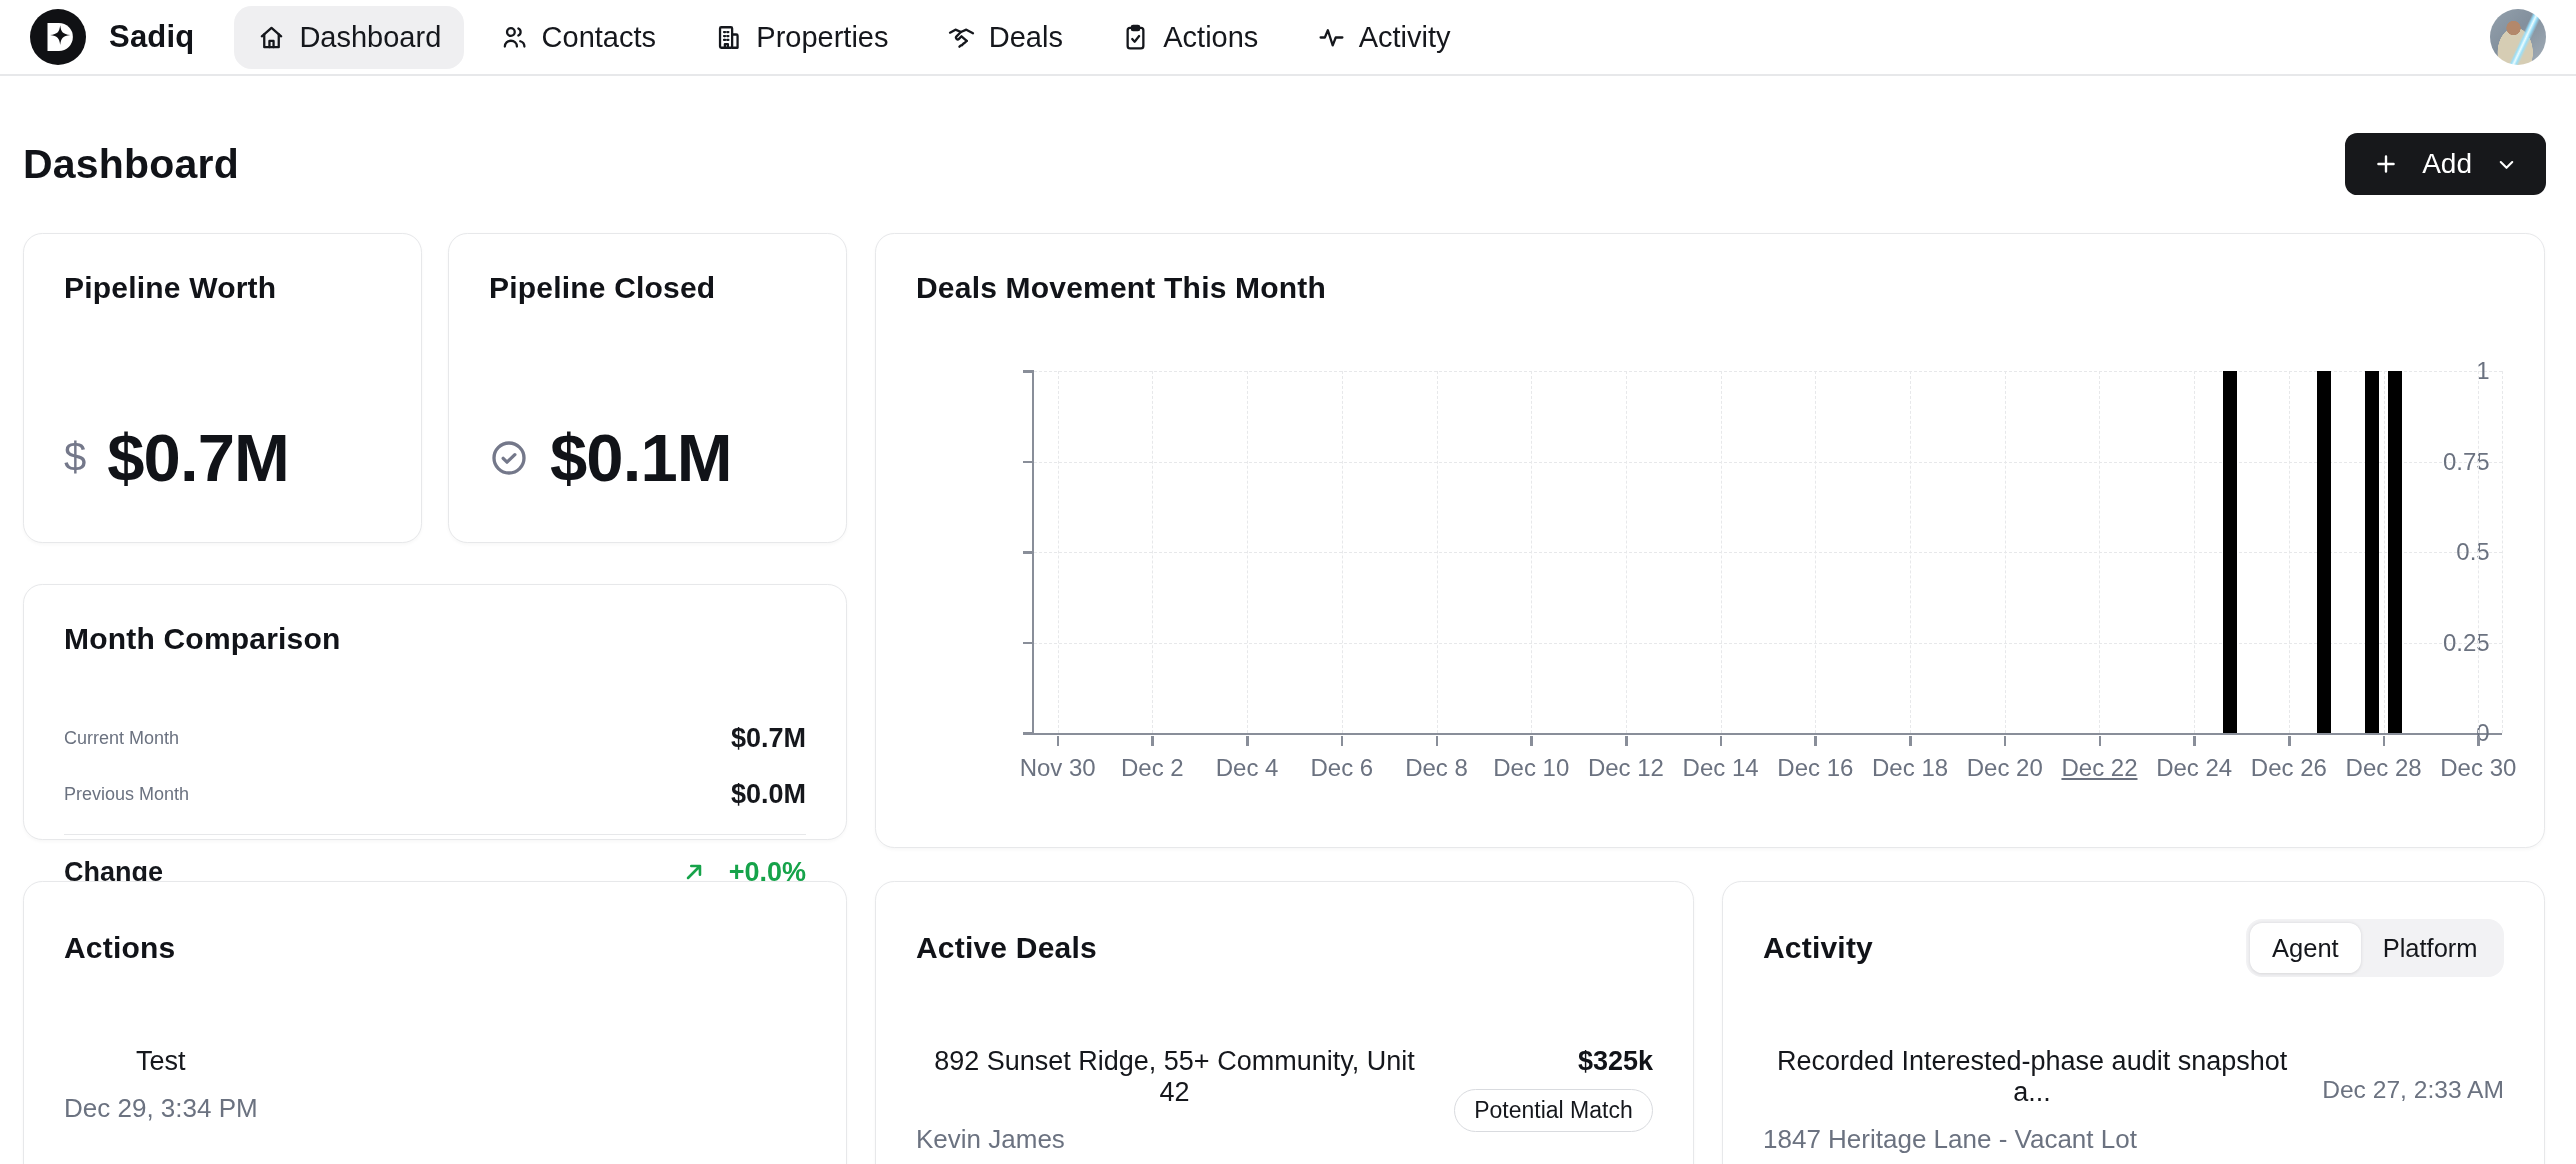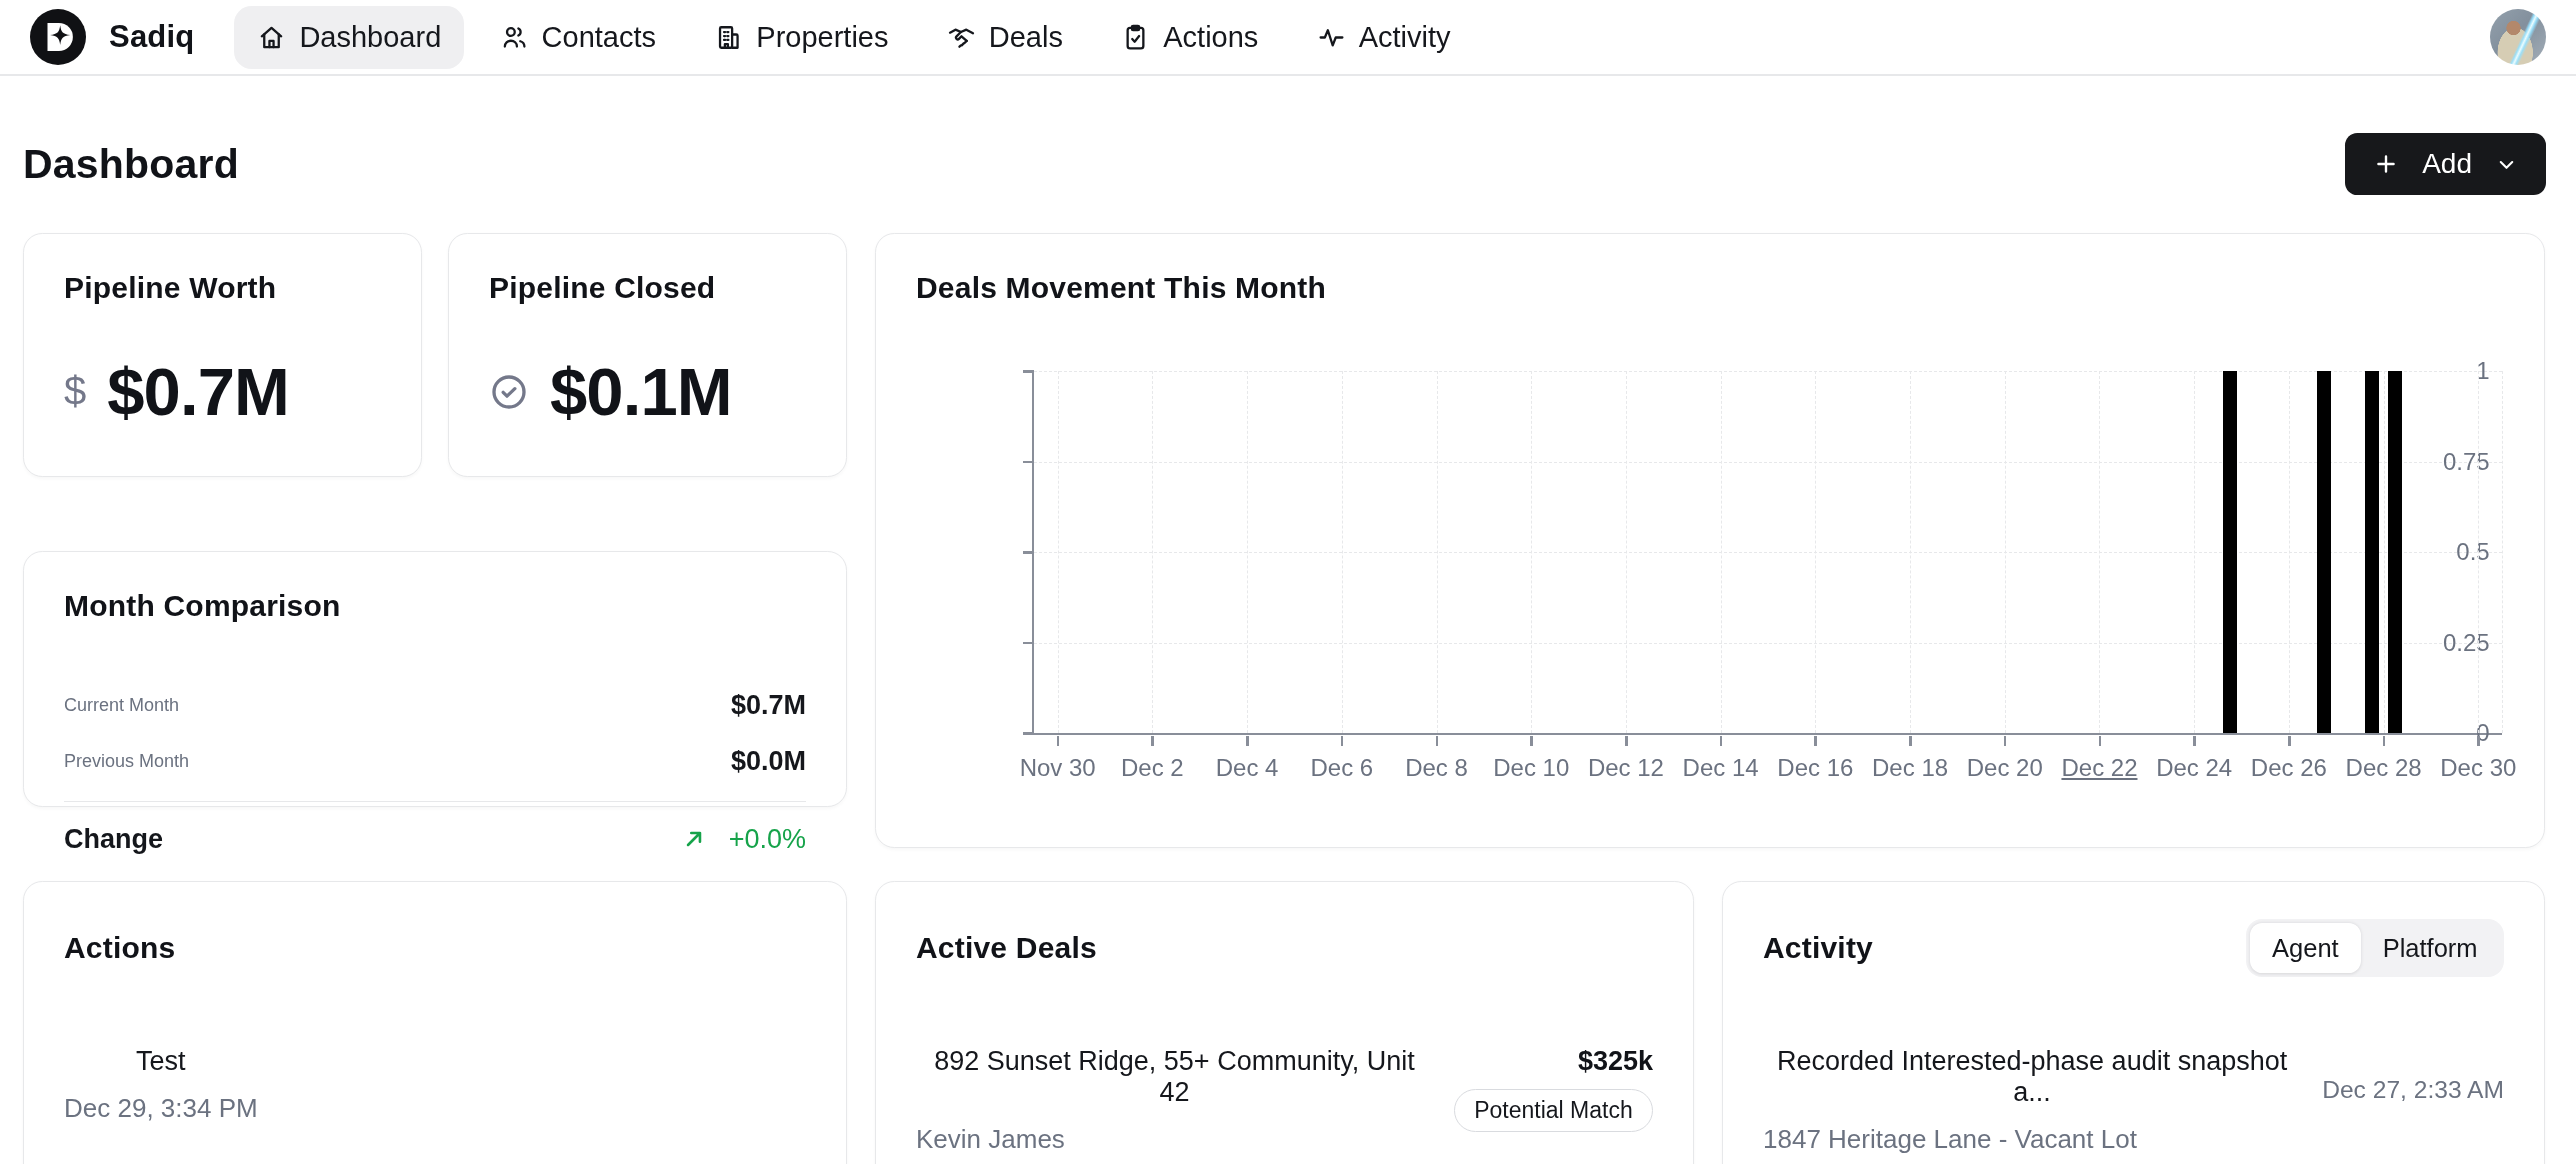--- a/index.html
+++ b/index.html
@@ -35,35 +35,35 @@
   .addbtn svg { stroke:#fff; fill:none; stroke-width:2.2; stroke-linecap:round; stroke-linejoin:round; }
 
   
   .grid { display:grid; grid-template-columns:824px 819px 823px; grid-auto-rows:min-content;
     column-gap:28px; row-gap:33px; margin-top:32px; }
   .card { background:#fff; border:1.8px solid #e7e8ea; border-radius:19.3px; padding:37px 40px;
     box-shadow:0 1.8px 3.5px rgba(16,18,24,.03); }
   .cardtitle { font-size:30px; font-weight:700; letter-spacing:0.2px; }
 
   .statrow { display:grid; grid-template-columns:1fr 1fr; gap:26px; grid-column:1; grid-row:1; }
-  .statcard { height:244px; display:flex; flex-direction:column; justify-content:space-between;gap:31px; }
+  .statcard { height:310px; display:flex; flex-direction:column; justify-content:space-between;gap:31px; }
   .statvalue { display:flex; align-items:center; gap:21px; padding-bottom:8.8px; }
   .statvalue .num { font-size:67px; font-weight:700; letter-spacing:-0.9px; }
   .staticon { color:#74788a; display:flex; }
   .staticon svg { width:40px; height:40px; stroke:#74788a; fill:none; stroke-width:2; stroke-linecap:round; }
   .dollar { font-size:40px; color:#74788a; font-weight:500; }
 
   .mccard { grid-column:1; grid-row:2; height:256px; }
   .mcrows { margin-top:54px; }
   .mcrow { display:flex; justify-content:space-between; align-items:center; height:56px; }
   .mclabel { font-size:18px; color:#6b7280; }
   .mcvalue { font-size:27px; font-weight:600; color:#15171c; }
   .mcdivider { border-top:1.8px solid #e7e8ea; margin:12.3px 0 8.8px; }
   .mcchange-label { font-size:27px; font-weight:600; color:#15171c; }
-  .mcchange-value { display:flex; align-items:center; gap:22px; font-size:27px; font-weight:400; }
+  .mcchange-value { display:flex; align-items:center; gap:22px; font-size:27px; font-weight:700; }
   .mcchange-value svg { stroke-width:2.4; fill:none; stroke-linecap:round; stroke-linejoin:round; }
 
   
   .chartcard { grid-column:2 / 4; grid-row:1 / 3; height:615px; position:relative; }
   .plot { position:absolute; left:156px; right:42px; top:137px; bottom:112px;
     border-left:2.6px solid #898e99; border-bottom:2.6px solid #898e99; }
   .hgrid { position:absolute; left:0; right:0; height:0; border-top:1.8px dashed #e7e8ea; }
   .vgrid { position:absolute; top:0; bottom:0; width:0; border-left:1.8px dashed #e7e8ea; }
   .ytick { position:absolute; left:-11.4px; width:11.4px; height:2.6px; background:#898e99; }
   .xtick { position:absolute; bottom:-13px; height:10.5px; width:2.6px; background:#898e99; }

